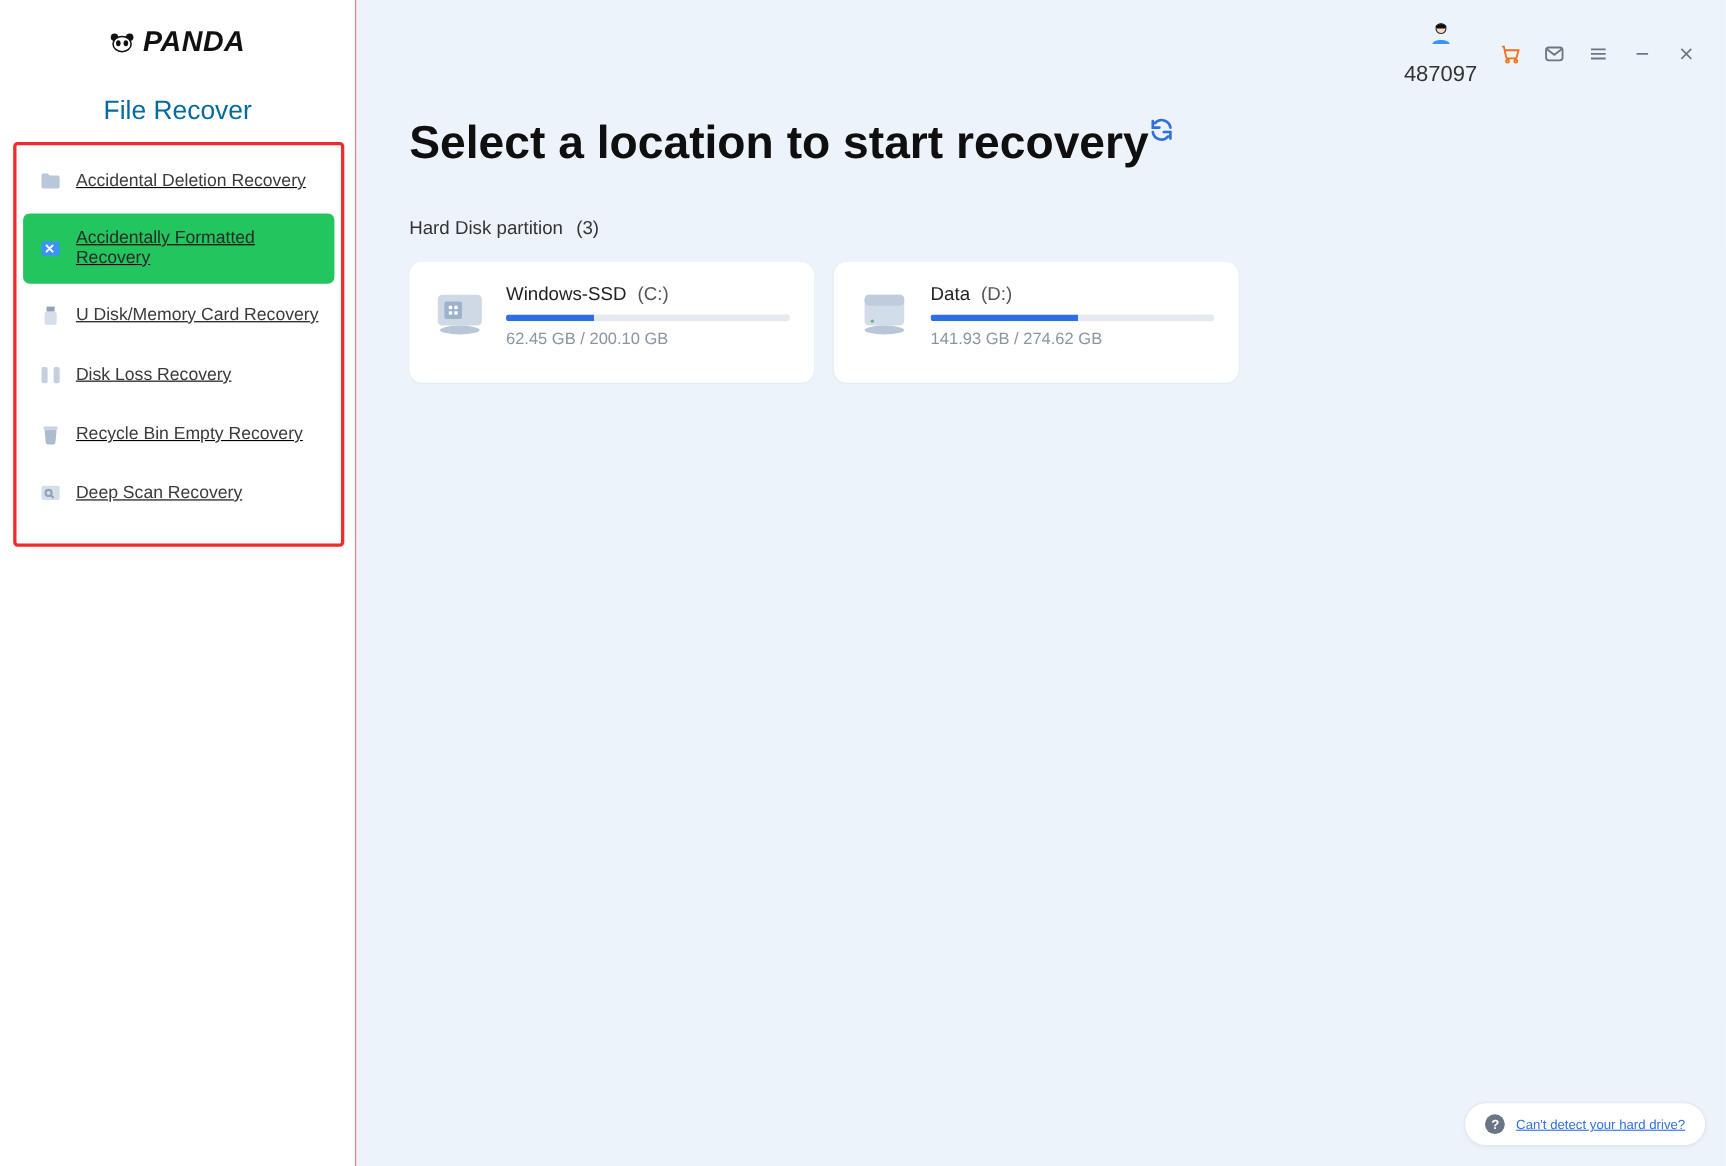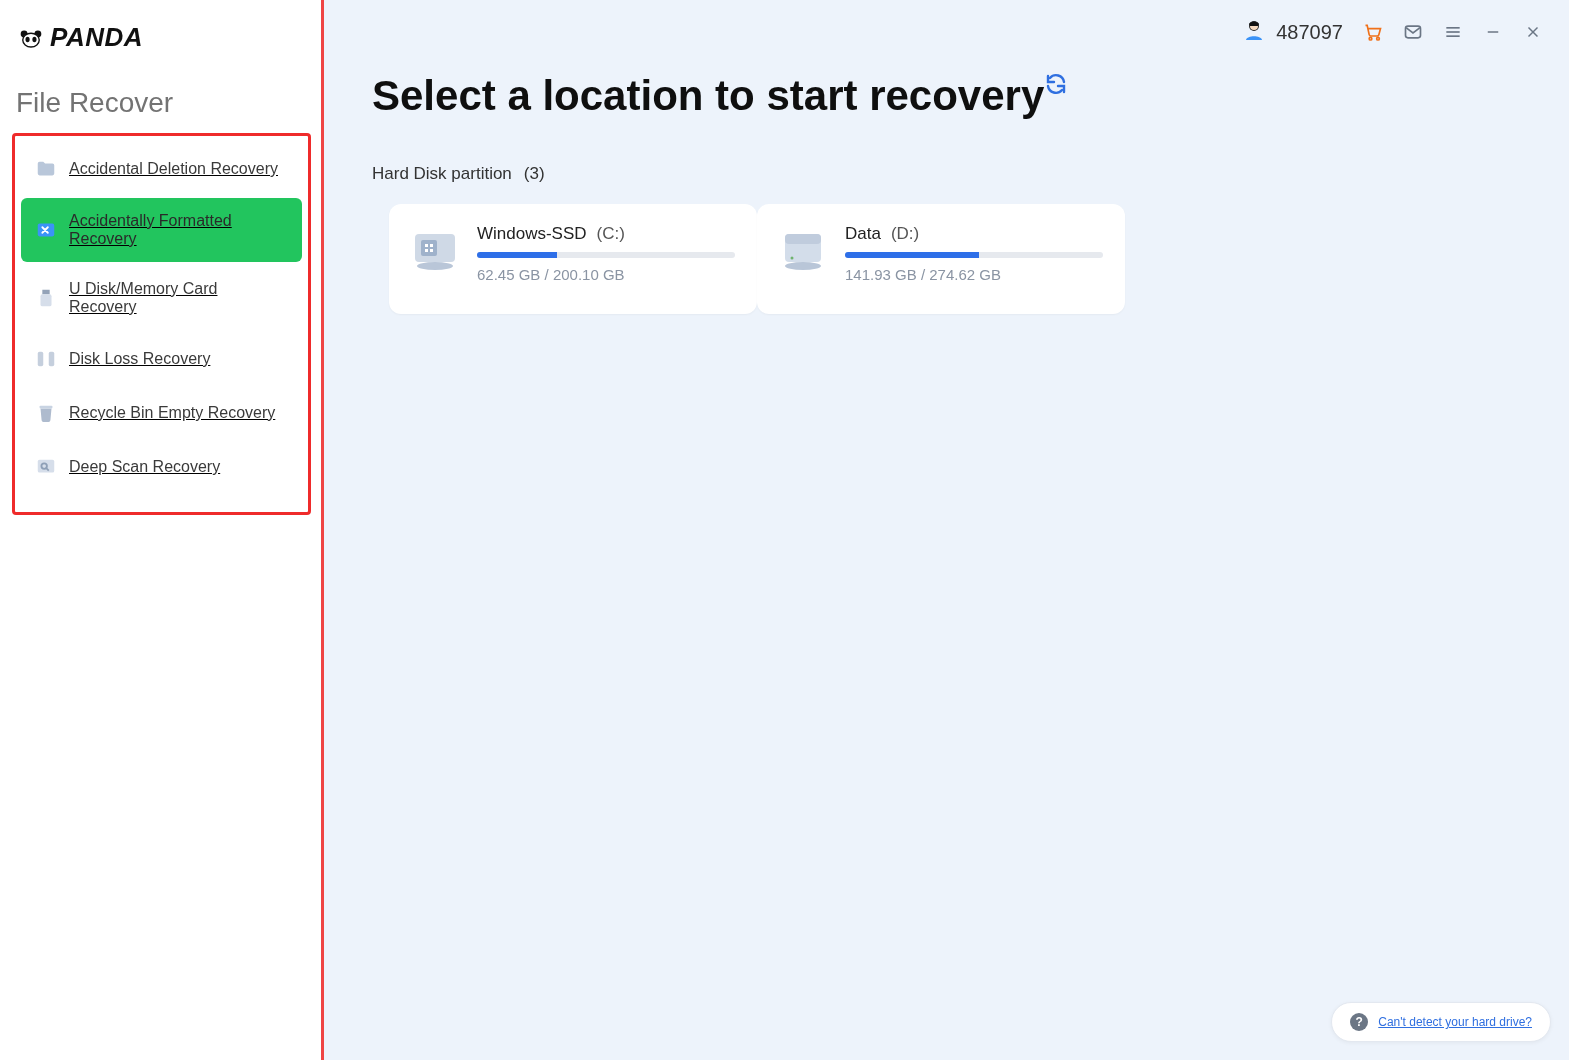--- a/index.html
+++ b/index.html
@@ -1,44 +1,44 @@
 <!DOCTYPE html>
 <html><head>
 <meta charset="utf-8">
 <style>
   * { box-sizing: border-box; margin: 0; padding: 0; }
   html, body { width: 1569px; height: 1060px; font-family: "Segoe UI", Arial, sans-serif; background:#ffffff; }
   .app { display:flex; width:100%; height:100%; }
 
   
-  .sidebar { width:324px; min-width:324px; background:#ffffff; border-right:3px solid #ef4444; padding:14px 0 0 0; display:flex; flex-direction:column; }
+  .sidebar { width:324px; min-width:324px; background:#ffffff; border-right:1px solid #ef4444; padding:14px 0 0 0; display:flex; flex-direction:column;align-items:center; }
   .logo-wrap { display:flex; align-items:center; gap:8px; padding:8px 20px 20px 20px; }
   .logo-text { font-weight:900; font-size:26px; letter-spacing:0.5px; color:#111; font-style:italic; }
-  .section-title { font-size:28px; color:#737373; padding:14px 16px 10px 16px; }
+  .section-title { font-size:24px; color:#0369a1; padding:14px 16px 10px 16px; }
   .annot-box { margin:4px 10px 0 12px; border:3px solid #ef2b2b; border-radius:4px; padding:6px 0 18px 0; }
   .nav-list { display:flex; flex-direction:column;text-decoration:underline; }
   .nav-item { display:flex; align-items:center; gap:12px; padding:14px 14px; margin:2px 6px; border-radius:6px; font-size:16px; color:#3a3a3a; cursor:pointer; }
   .nav-item.active { background:#22c55e; color:#2a2a2a; }
   .nav-icon { width:22px; height:22px; display:inline-flex; align-items:center; justify-content:center; }
 
   
   .main { flex:1; background:#edf3fb; position:relative; display:flex; flex-direction:column; }
   .topbar { display:flex; justify-content:flex-end; align-items:center; gap:20px; padding:18px 26px 0 0; }
-  .user-block { display:flex; align-items:center; gap:10px; }
+  .user-block { display:flex; align-items:center; gap:10px;flex-direction:column; }
   .user-id { font-size:20px; color:#333; }
   .top-icn { width:20px; height:20px; display:inline-flex; align-items:center; justify-content:center; color:#6b7685; cursor:pointer; }
 
   .content { padding:26px 48px 0 48px; }
   .page-title { display:flex; gap:0; }
   .page-title h1 { font-size:42px; font-weight:800; color:#0f0f0f; }
   .refresh { color:#2f6fe0; cursor:pointer; }
   .section-head { display:flex; align-items:center; gap:12px; padding-top:44px; font-size:17px; color:#333; }
   .section-head .count { color:#333; }
 
-  .cards { display:flex; padding-top:20px;margin-left:17px; }
+  .cards { display:flex; gap:18px; padding-top:20px; }
   .card { width:368px; height:110px; background:#ffffff; border-radius:12px; box-shadow:0 1px 2px rgba(0,0,0,0.04); padding:20px 22px; display:flex; gap:18px; align-items:flex-start; cursor:pointer; }
   .drive-icn { width:48px; height:44px; margin-top:4px; }
   .card-body { flex:1; display:flex; flex-direction:column; gap:8px; }
   .card-title { font-size:17px; color:#222; display:flex; gap:10px; }
   .card-title .letter { color:#555; }
   .bar { width:100%; height:6px; background:#e6e9ee; border-radius:3px; overflow:hidden; }
   .bar > span { display:block; height:100%; background:#2e6fe8; }
   .card-sub { font-size:15px; color:#8a94a3; }
 
   .help { position:absolute; right:18px; bottom:18px; background:#ffffff; border:1px solid #e3e8f0; border-radius:999px; padding:10px 18px; display:flex; align-items:center; gap:10px; box-shadow:0 1px 4px rgba(0,0,0,0.05); }

